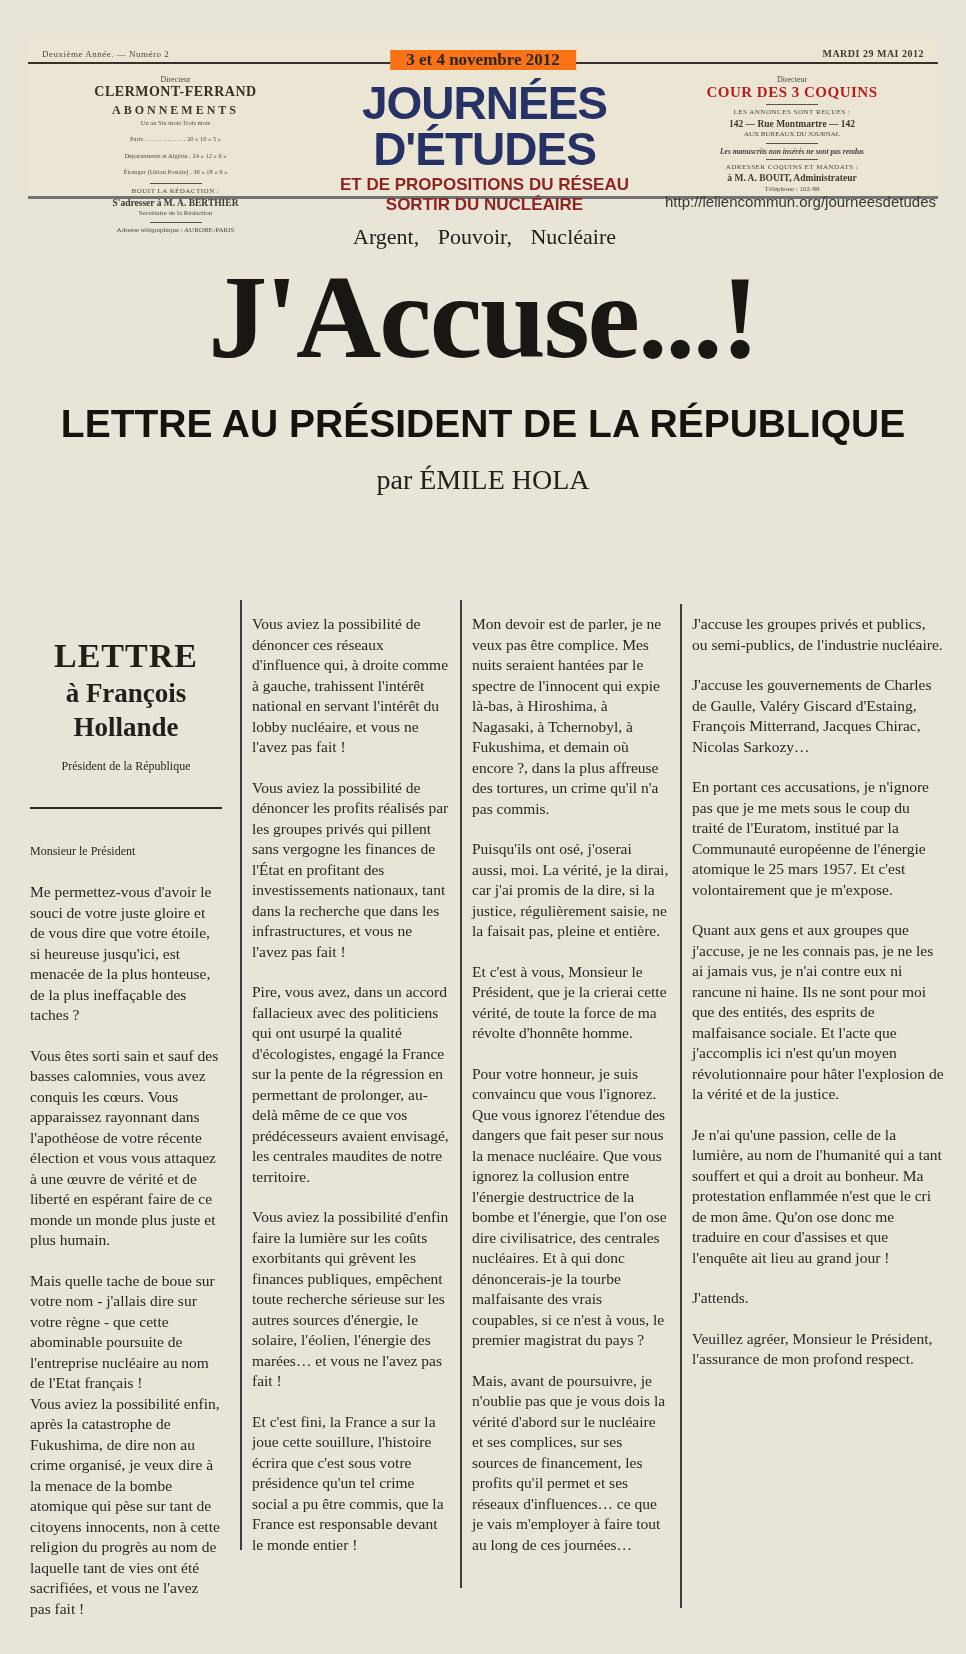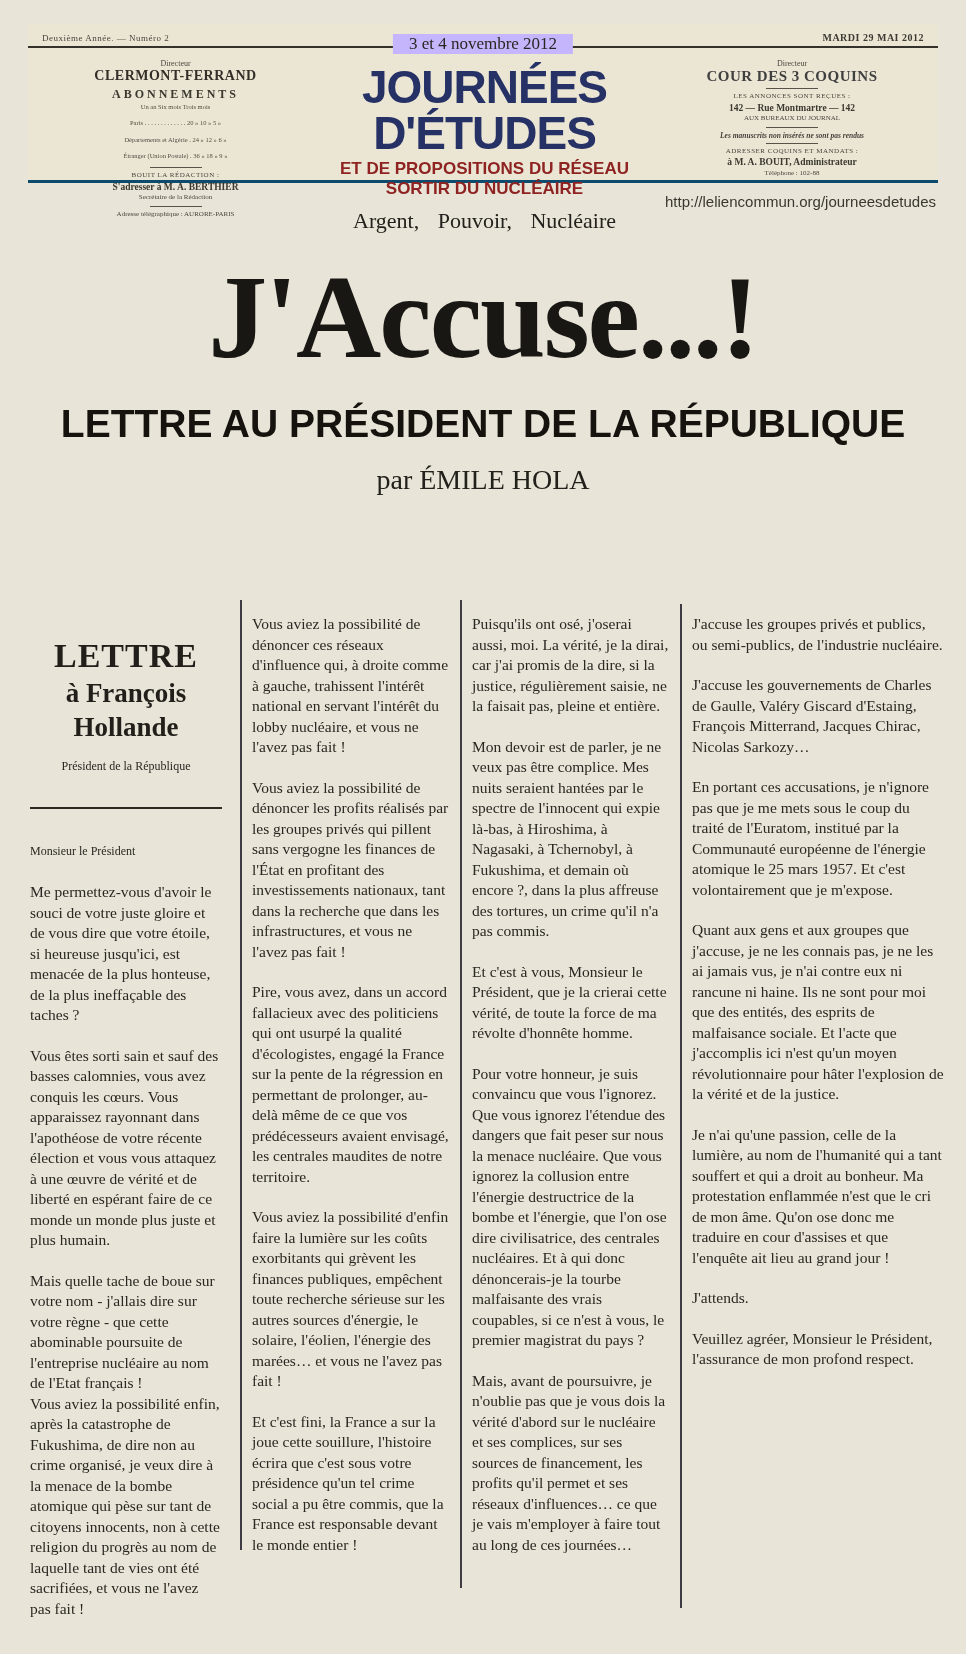--- a/index.html
+++ b/index.html
@@ -8,49 +8,49 @@
     background:#e8e4d8;
     font-family:"Liberation Serif", serif;
     color:#262420;
     position:relative;
     overflow:hidden;
   }
   .page { position:absolute; inset:0; }
 
   
   .masthead {
-    position:absolute; left:28px; right:28px; top:24px; height:156px;
+    position:absolute; left:28px; right:28px; top:40px; height:156px;
     background:#ebe6d4;
-    border-bottom:3px solid #0c4a6e;
+    border-bottom:3px solid #737373;
   }
   .mast-toprow { position:relative; height:28px; }
   .mast-topline { position:absolute; left:0; right:0; bottom:4px; border-top:2px solid #35322c; }
   .mast-issue {
     position:absolute; left:14px; bottom:9px;
     font-size:9px; color:#4a463e; letter-spacing:.5px;
   }
   .mast-daydate {
     position:absolute; right:14px; bottom:9px;
     font-size:10px; font-weight:bold; color:#3d3a33; letter-spacing:.5px;
   }
   .mast-eventdate {
     position:absolute; left:50%; transform:translateX(-50%); bottom:-2px;
-    background:#c4b5fd; padding:0 16px;
-    font-size:17px; font-weight:normal; color:#2a2722;
+    background:#f97316; padding:0 16px;
+    font-size:17px; font-weight:bold; color:#2a2722;
   }
   .mast-body { display:flex; height:126px; }
   .mast-left  { width:295px; padding-top:7px; text-align:center; }
   .mast-center{ flex:1; text-align:center; padding-top:10px; }
   .mast-right { width:292px; padding-top:7px; text-align:center; }
   .tiny      { font-size:7px;  color:#4a463e; line-height:1.35; }
   .tiny-b    { font-size:9.5px; font-weight:bold; color:#3b382f; line-height:1.3; }
   .tiny-lbl  { font-size:7px; color:#4a463e; letter-spacing:.5px; line-height:1.4; }
   .dir-label { font-size:8px; color:#4a463e; }
   .dir-name  { font-size:14px; font-weight:bold; color:#332f28; letter-spacing:.5px; }
-  .dir-name-r{ font-size:15px; font-weight:bold; color:#404040; letter-spacing:.5px; }
+  .dir-name-r{ font-size:15px; font-weight:bold; color:#b91c1c; letter-spacing:.5px; }
   .abo-title { font-size:12px; font-weight:bold; letter-spacing:3px; color:#3b382f; margin-top:3px; }
   .abo-line  { font-size:6.5px; color:#524d43; line-height:1.5; }
   .manuscripts { font-size:7.5px; font-weight:bold; font-style:italic; color:#45413a; }
   .mini-rule { width:52px; border-top:1px solid #57524a; margin:3px auto; }
   .mast-title {
     font-family:"Liberation Sans", sans-serif;
     font-size:46px; font-weight:bold; letter-spacing:-1px;
     color:#263165; line-height:1.0; margin-top:2px;
   }
   .mast-subtitle {
@@ -197,22 +197,22 @@
         <p class="para">Pire, vous avez, dans un accord fallacieux avec des politiciens qui ont usurpé la qualité d'écologistes, engagé la France sur la pente de la régression en permettant de prolonger, au-delà même de ce que vos prédécesseurs avaient envisagé, les centrales maudites de notre territoire.</p>
         <p class="para">Vous aviez la possibilité d'enfin faire la lumière sur les coûts exorbitants qui grèvent les finances publiques, empêchent toute recherche sérieuse sur les autres sources d'énergie, le solaire, l'éolien, l'énergie des marées… et vous ne l'avez pas fait !</p>
         <p class="para">Et c'est fini, la France a sur la joue cette souillure, l'histoire écrira que c'est sous votre présidence qu'un tel crime social a pu être commis, que la France est responsable devant le monde entier !</p>
       </div>
   </section>
 
   <div class="colsep sep2"></div>
 
   <section class="col col3">
     <div class="para-wrap">
+        <p class="para">Mon devoir est de parler, je ne veux pas être complice. Mes nuits seraient hantées par le spectre de l'innocent qui expie là-bas, à Hiroshima, à Nagasaki, à Tchernobyl, à Fukushima, et demain où encore ?, dans la plus affreuse des tortures, un crime qu'il n'a pas commis.</p>
         <p class="para">Puisqu'ils ont osé, j'oserai aussi, moi. La vérité, je la dirai, car j'ai promis de la dire, si la justice, régulièrement saisie, ne la faisait pas, pleine et entière.</p>
-        <p class="para">Mon devoir est de parler, je ne veux pas être complice. Mes nuits seraient hantées par le spectre de l'innocent qui expie là-bas, à Hiroshima, à Nagasaki, à Tchernobyl, à Fukushima, et demain où encore ?, dans la plus affreuse des tortures, un crime qu'il n'a pas commis.</p>
         <p class="para">Et c'est à vous, Monsieur le Président, que je la crierai cette vérité, de toute la force de ma révolte d'honnête homme.</p>
         <p class="para">Pour votre honneur, je suis convaincu que vous l'ignorez. Que vous ignorez l'étendue des dangers que fait peser sur nous la menace nucléaire. Que vous ignorez la collusion entre l'énergie destructrice de la bombe et l'énergie, que l'on ose dire civilisatrice, des centrales nucléaires. Et à qui donc dénoncerais-je la tourbe malfaisante des vrais coupables, si ce n'est à vous, le premier magistrat du pays ?</p>
         <p class="para">Mais, avant de poursuivre, je n'oublie pas que je vous dois la vérité d'abord sur le nucléaire et ses complices, sur ses sources de financement, les profits qu'il permet et ses réseaux d'influences… ce que je vais m'employer à faire tout au long de ces journées…</p>
       </div>
   </section>
 
   <div class="colsep sep3"></div>
 
   <section class="col col4">
     <div class="para-wrap">

